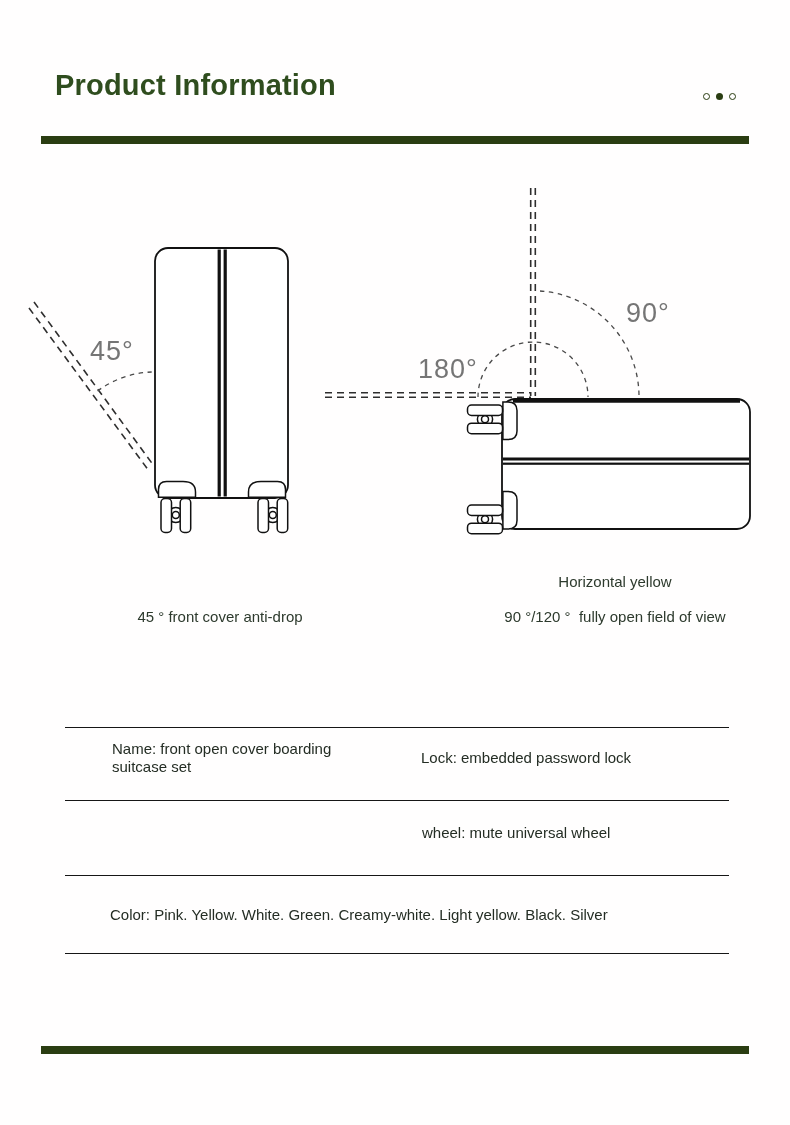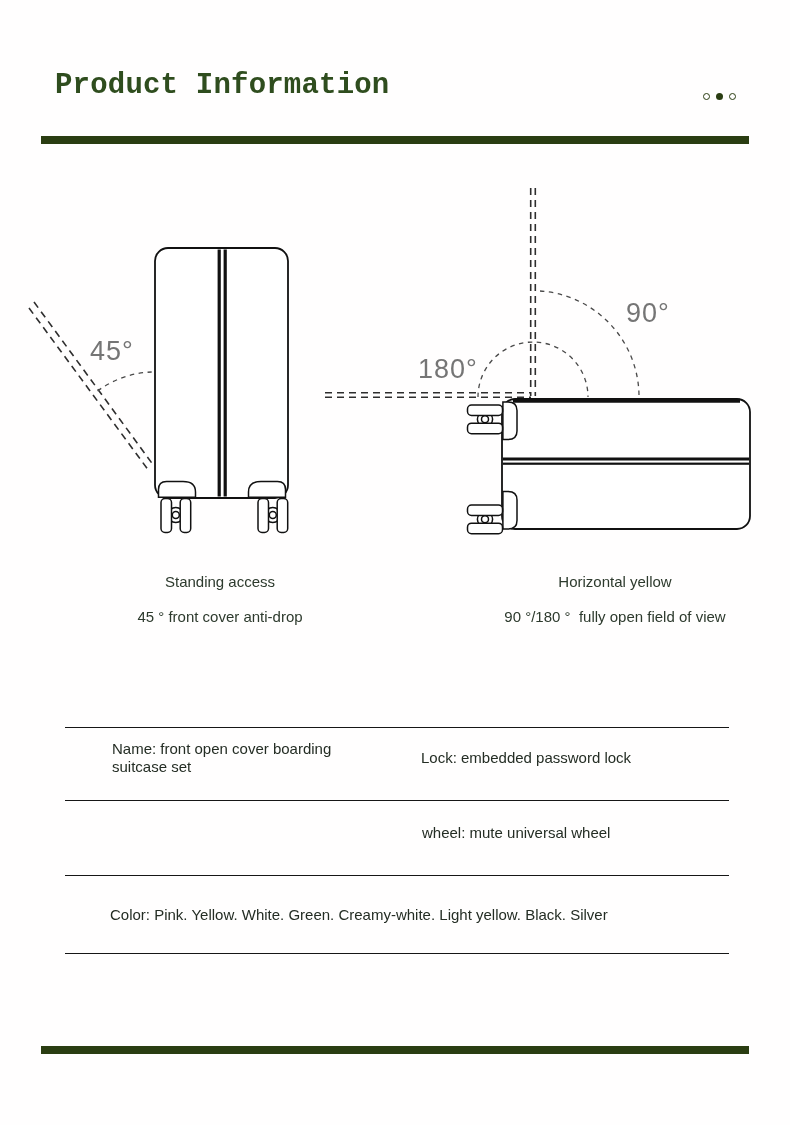--- a/index.html
+++ b/index.html
@@ -2,21 +2,21 @@
 <html><head>
 <meta charset="utf-8">
 <style>
   html,body{margin:0;padding:0;background:#ffffff;}
   .page{
     position:relative;width:790px;height:1125px;background:#fffefe;
     font-family:"Liberation Sans",sans-serif;overflow:hidden;
   }
   .page-title{
     position:absolute;left:55px;top:69px;margin:0;
-    font-size:29px;font-weight:bold;color:#2f4d1e;letter-spacing:0.2px;font-family:Liberation Mono, monospace;
+    font-size:29px;font-weight:bold;color:#2f4d1e;letter-spacing:0.2px;
   }
   .dots{position:absolute;left:703px;top:93px;display:flex;gap:6px;align-items:center;}
   .dot{box-sizing:border-box;width:7px;height:7px;border-radius:50%;}
   .dot.outline{border:1.6px solid #2a3d12;background:transparent;}
   .dot.filled{background:#2a3d12;}
   .bar{position:absolute;left:41px;width:708px;height:8px;background:#2a3d12;}
   .bar.top{top:136px;}
   .bar.bottom{top:1046px;}
   .fig{position:absolute;}
   .fig-left{left:20px;top:180px;}
@@ -120,24 +120,23 @@
       <circle class="thin-stroke" cx="165" cy="249.3" r="3.5"></circle>
     </g>
     <g>
       <circle class="thin-stroke" cx="165" cy="349.3" r="7.6"></circle>
       <rect class="thin-stroke" x="147.5" y="335" width="35" height="10.5" rx="4"></rect>
       <rect class="thin-stroke" x="147.5" y="353.2" width="35" height="10.5" rx="4"></rect>
       <circle class="thin-stroke" cx="165" cy="349.3" r="3.5"></circle>
     </g>
   </svg>
 
-  <div class="caption cap-left-title">Standing access</div>
   <div class="caption cap-left-sub">45 ° front cover anti-drop</div>
   <div class="caption cap-right-title">Horizontal yellow</div>
-  <div class="caption cap-right-sub">90 °/180 °  fully open field of view</div>
+  <div class="caption cap-right-sub">90 °/120 °  fully open field of view</div>
 
   <div class="specs">
     <div class="hline" style="top:0;"></div>
     <div class="hline" style="top:73px;"></div>
     <div class="hline" style="top:148px;"></div>
     <div class="hline" style="top:226px;"></div>
 
     <div class="cell r1r">Lock: embedded password lock</div>
     <div class="cell r1l">Name: front open cover boarding suitcase set</div>
     <div class="cell r2r">wheel: mute universal wheel</div>

